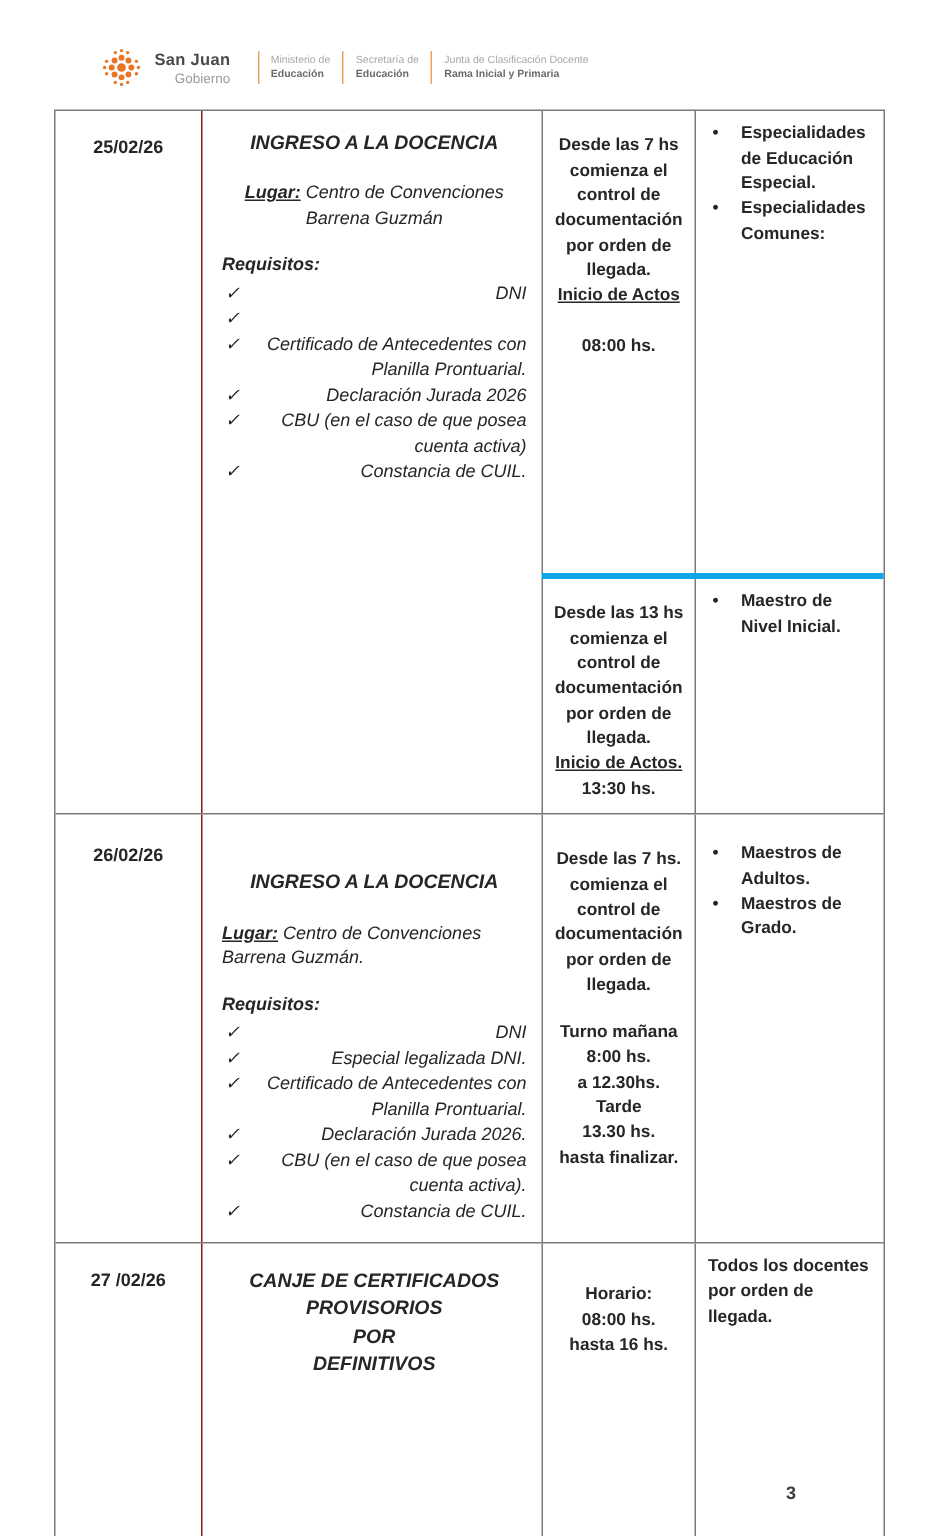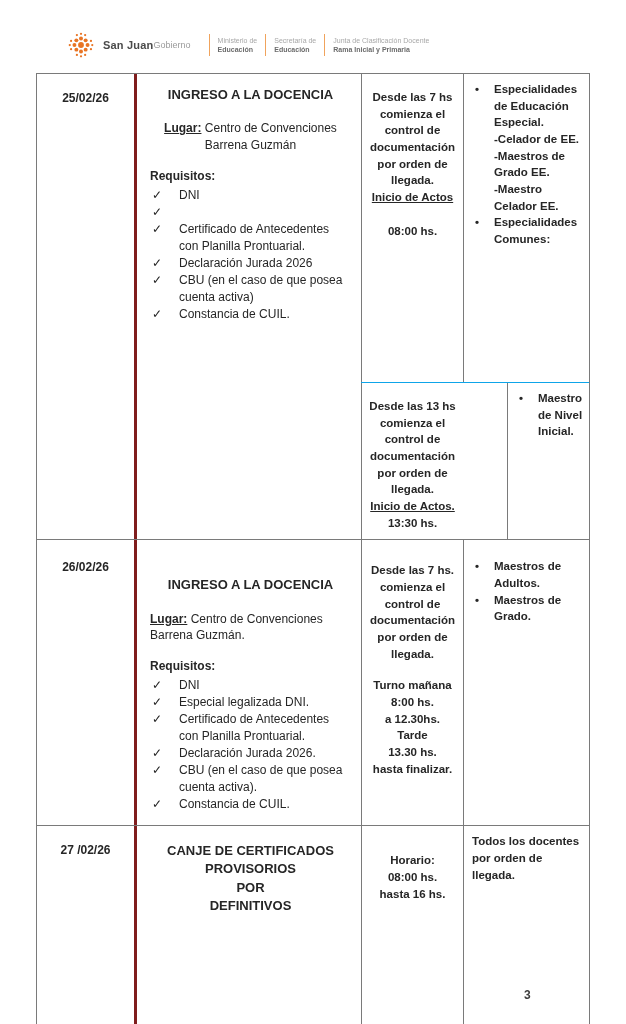--- a/index.html
+++ b/index.html
@@ -2,52 +2,52 @@
 <html><head>
 <meta charset="utf-8">
 <style>
   html,body{margin:0;padding:0;background:#ffffff;}
   body{font-family:"Liberation Sans",sans-serif;color:#262626;}
   .page{position:relative;width:626px;height:1024px;background:#fff;overflow:hidden;}
 
   
   .hdr{position:absolute;top:30px;left:66px;display:flex;align-items:center;}
   .hdr .logo{width:30px;height:30px;margin-right:7px;}
-  .brand{display:flex;flex-direction:row;justify-content:center;padding-right:10px;}
+  .brand{display:flex;flex-direction:column;justify-content:center;padding-right:10px;text-align:right;}
   .brand .b1{font-size:11px;font-weight:bold;color:#4a4a4a;letter-spacing:.2px;}
   .brand .b2{font-size:9px;color:#9b9b9b;margin-top:1px;}
   .hdr .vline{width:1px;height:22px;background:#f0a35c;margin:0 8px;}
   .dept{display:flex;flex-direction:column;justify-content:center;}
   .dept .d1{font-size:7px;color:#a8a8a8;line-height:1.3;}
   .dept .d2{font-size:7px;font-weight:bold;color:#6b6b6b;line-height:1.3;}
   .dept.wide .d1{color:#a8a8a8;}
 
   
   .tbl{position:absolute;top:73px;left:36px;width:554px;border:1px solid #7a7a7a;box-sizing:border-box;}
   .row{display:flex;align-items:stretch;}
   .row + .row{border-top:1px solid #7a7a7a;}
   .cell{box-sizing:border-box;}
   .c-date{width:97px;flex:none;text-align:center;font-weight:bold;font-size:12px;padding-top:17px;}
-  .c-desc{width:227px;flex:none;border-left:3px solid #7f1d1d;padding:12px 10px 12px 13px;font-size:12px;line-height:1.4;}
+  .c-desc{width:227px;flex:none;border-left:1px solid #7f1d1d;padding:12px 10px 12px 13px;font-size:12px;line-height:1.4;font-style:italic;}
   .c-col34{flex:1;display:flex;flex-direction:column;}
   .subrow{display:flex;align-items:stretch;}
-  .subrow + .subrow{border-top:1px solid #0ea5e9;flex:1;gap:44px;}
+  .subrow + .subrow{border-top:4px solid #0ea5e9;flex:1;}
   .c-time{width:102px;flex:none;border-left:1px solid #7a7a7a;text-align:center;font-weight:bold;font-size:11.5px;line-height:1.45;padding:13px 4px 8px 4px;box-sizing:border-box;}
   .c-list{flex:1;border-left:1px solid #7a7a7a;font-weight:bold;font-size:11.5px;line-height:1.45;padding:6px 4px 6px 8px;box-sizing:border-box;}
 
   .title{font-weight:bold;font-size:13px;text-align:center;}
   .pre{white-space:pre-line;}
   .lugar{margin-top:16px;}
   .lugar.center{text-align:center;}
   .lugar-label{font-weight:bold;}
   .lugar-label.und{text-decoration:underline;}
   .req-label{font-weight:bold;margin-top:14px;margin-bottom:2px;}
   .check-item{display:flex;align-items:flex-start;line-height:1.42;}
   .check{width:27px;flex:none;padding-left:2px;}
-  .check-text{flex:1;}
+  .check-text{flex:1;text-align:right;}
 
   .sched .und{text-decoration:underline;}
   .time-big{margin-top:17px;}
   .time-extra{margin-top:15px;white-space:pre-line;}
 
   .bullet-item{display:flex;align-items:flex-start;}
   .dot{width:19px;flex:none;padding-left:3px;}
   .bullet-body{flex:1;}
   .bullet-lines{white-space:pre-line;}
 
@@ -157,23 +157,21 @@
       <div class="c-col34">
         <div class="subrow r1-sub1">
           <div class="cell c-time sched">
             <div>Desde las 7 hs comienza el control de documentación por orden de llegada.</div>
             <div class="und">Inicio de Actos</div>
             <div class="time-big">08:00 hs.</div>
           </div>
           <div class="cell c-list">
             <div class="bullet-item">
               <span class="dot">•</span>
-              <span class="bullet-body"><span>Especialidades de Educación Especial.</span><div class="bullet-lines">-Celador de EE.
--Maestros de Grado EE.
--Maestro Celador EE.</div></span>
+              <span class="bullet-body"><span>Especialidades de Educación Especial.</span></span>
             </div>
             <div class="bullet-item">
               <span class="dot">•</span>
               <span class="bullet-body"><span>Especialidades Comunes:</span></span>
             </div>
           </div>
         </div>
         <div class="subrow r1-sub2">
           <div class="cell c-time sched">
             <div>Desde las 13 hs comienza el control de documentación por orden de llegada.</div>

